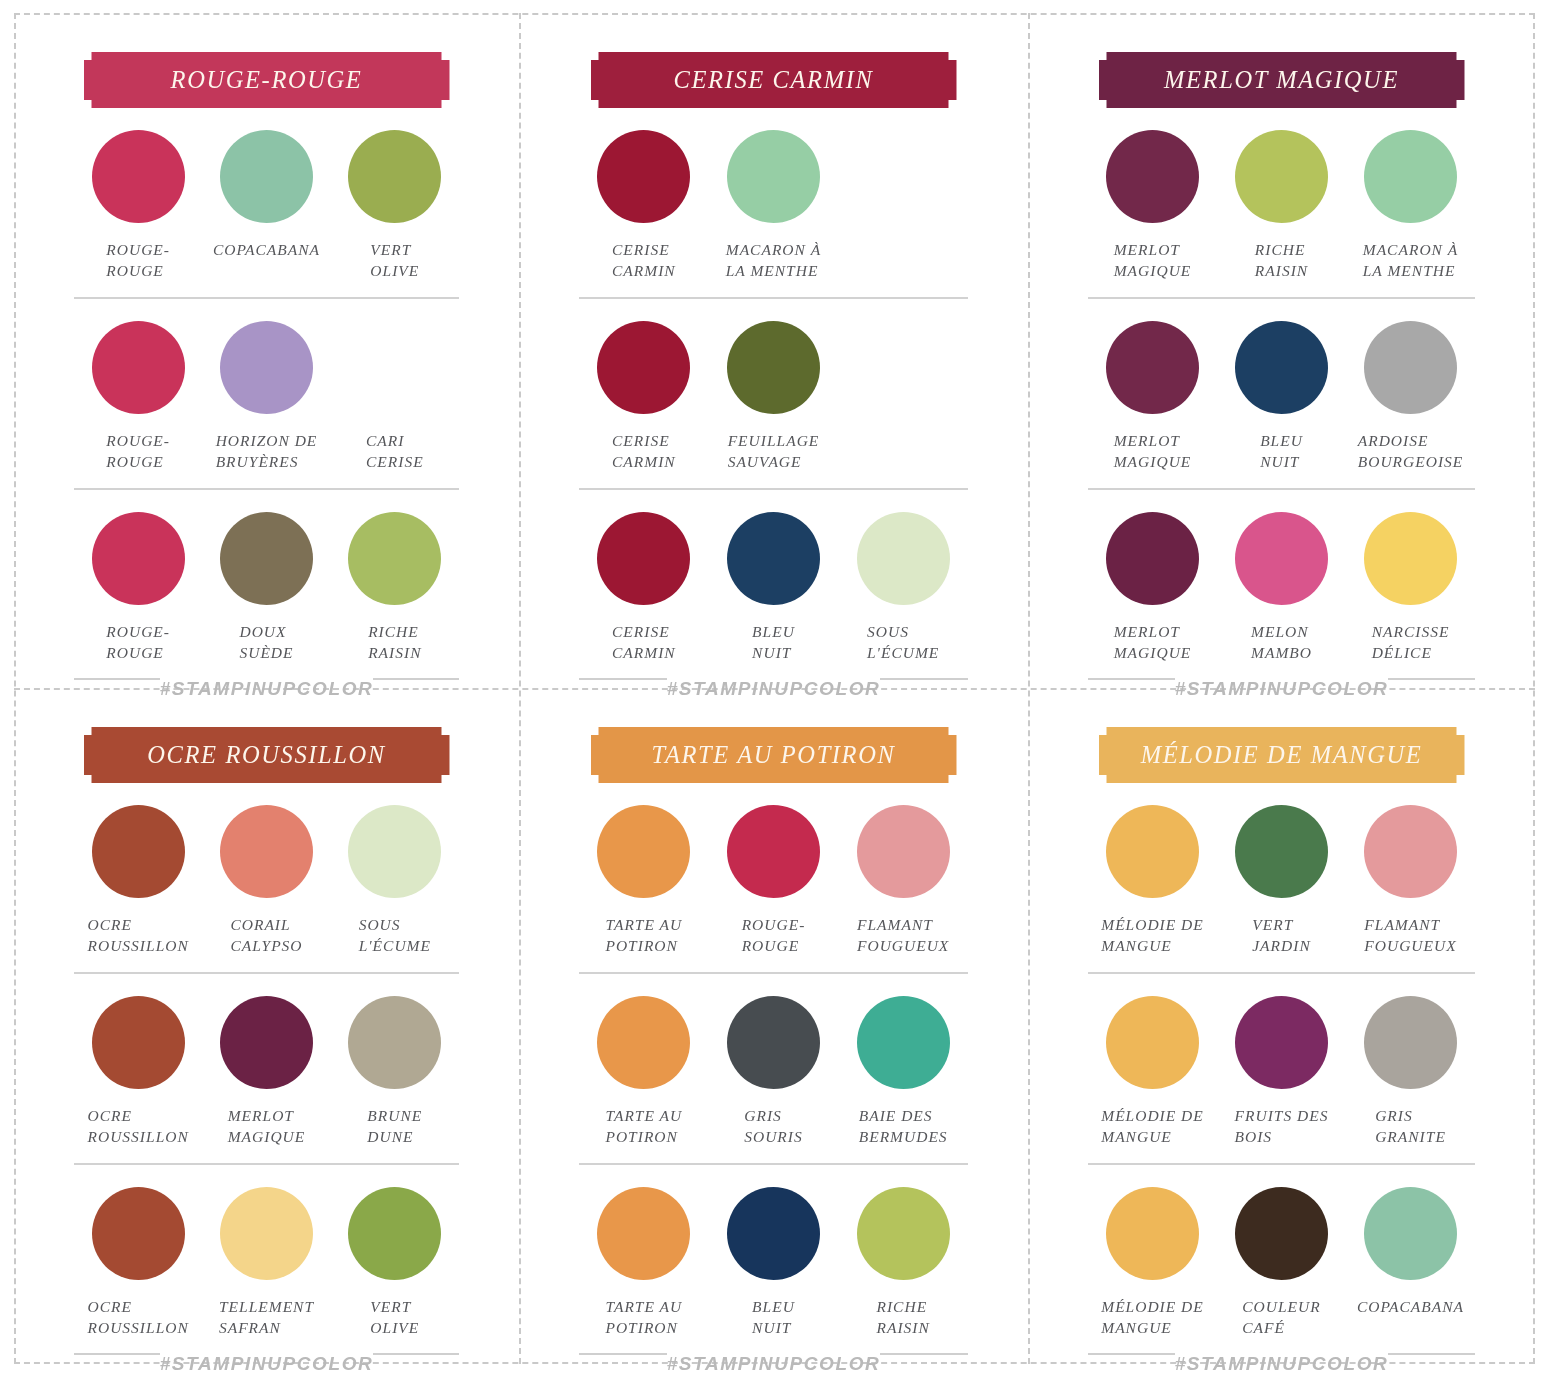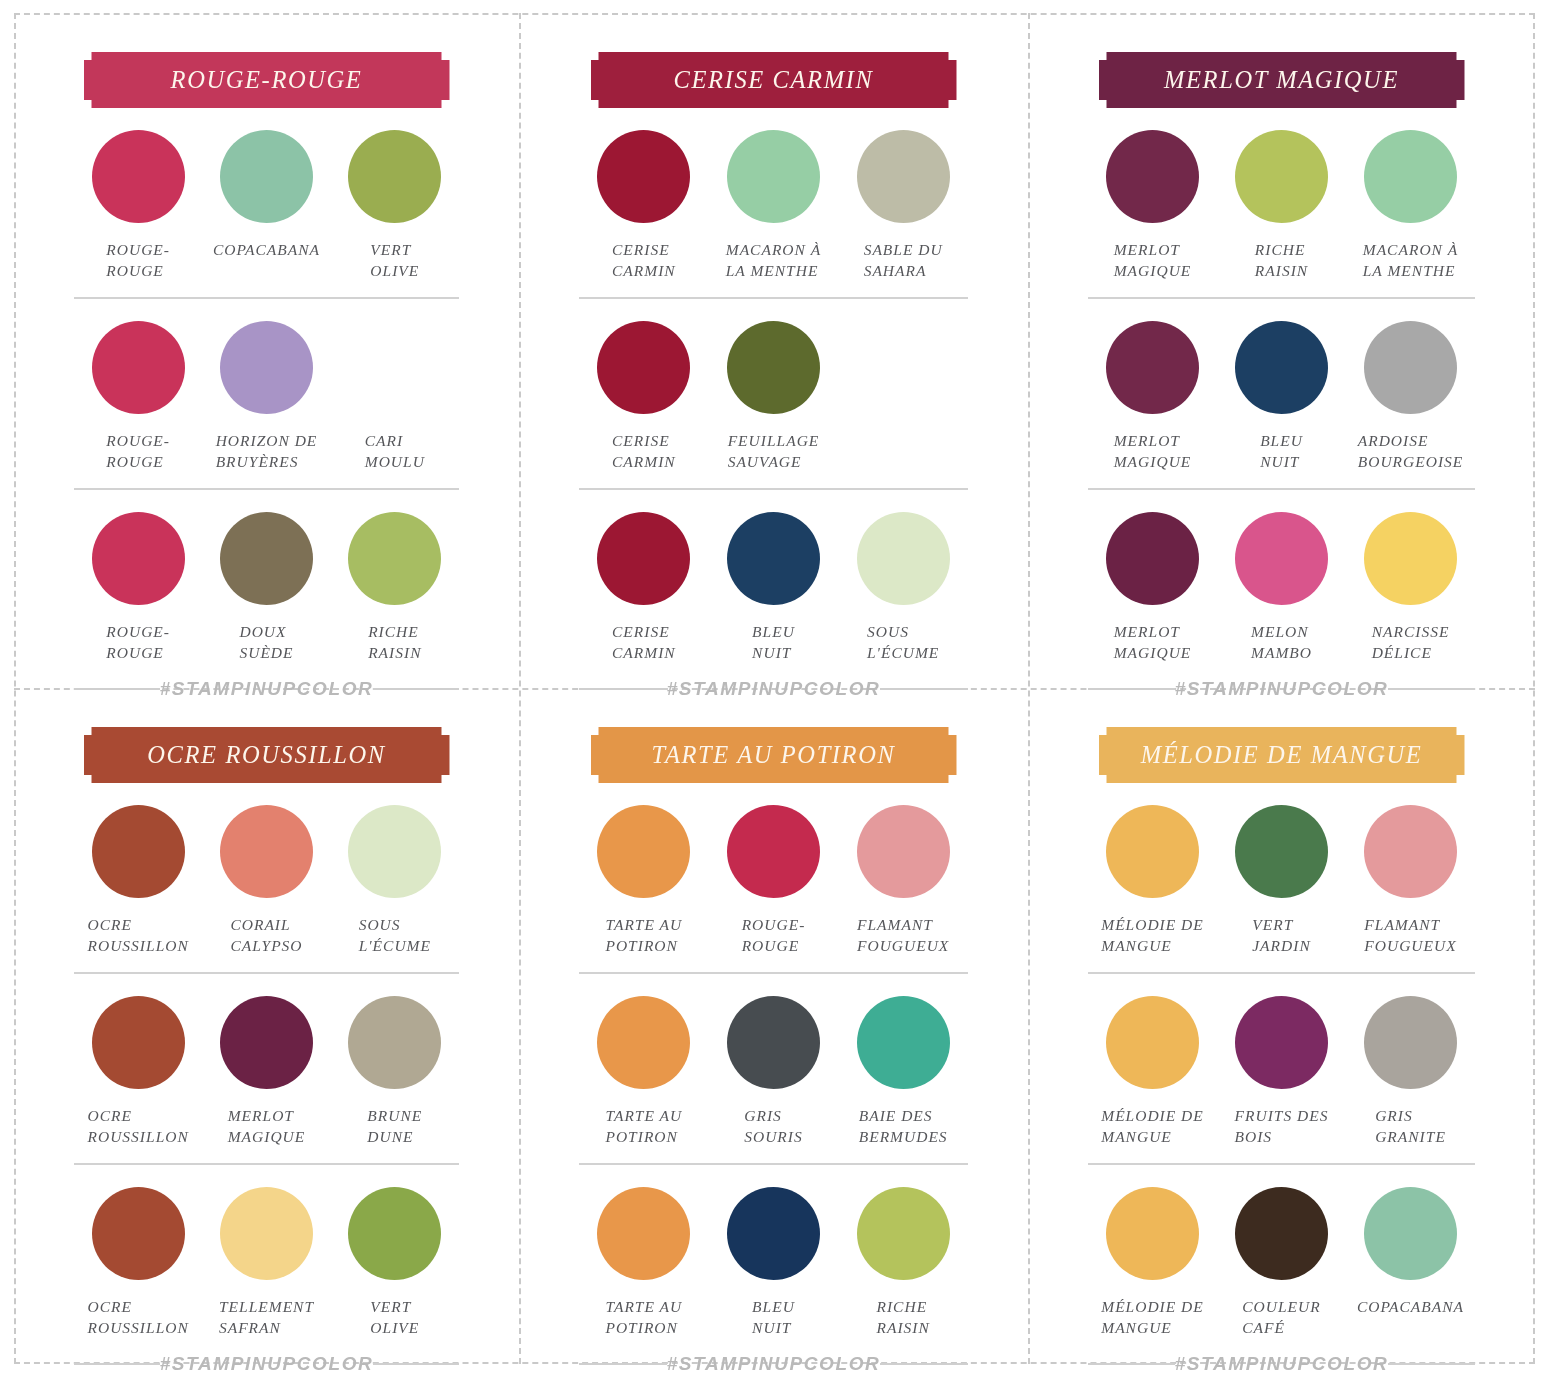--- a/index.html
+++ b/index.html
@@ -141,21 +141,21 @@
     letter-spacing: 1.0px;
     color: #55565a;
     font-family: "Liberation Serif", "DejaVu Serif", serif;
     white-space: pre-line;
   }
 
   
   .hashtag {
     width: 100%;
     display: flex;
-    align-items: center;
+    align-items: flex-start;
     justify-content: center;
     margin-top: auto;
     margin-bottom: 18px;
   }
   .hashtag .rule {
     flex: 1 1 auto;
     height: 2px;
     background: #cfcfcf;
     max-width: 100px;
   }
@@ -208,21 +208,21 @@
 ROUGE</div>
             </div>
             <div class="swatch">
               <div class="dot" style="background: rgb(168, 148, 198);"></div>
               <div class="swatch-name">HORIZON DE
 BRUYÈRES</div>
             </div>
             <div class="swatch">
               <div class="dot"></div>
               <div class="swatch-name">CARI
-MOULU</div>
+CERISE</div>
             </div>
           </div>
           <div class="swatch-row">
             <div class="swatch">
               <div class="dot" style="background: rgb(201, 51, 90);"></div>
               <div class="swatch-name">ROUGE-
 ROUGE</div>
             </div>
             <div class="swatch">
               <div class="dot" style="background: rgb(125, 112, 85);"></div>
@@ -253,25 +253,20 @@
             <div class="swatch">
               <div class="dot" style="background: rgb(156, 23, 51);"></div>
               <div class="swatch-name">CERISE
 CARMIN</div>
             </div>
             <div class="swatch">
               <div class="dot" style="background: rgb(150, 206, 165);"></div>
               <div class="swatch-name">MACARON À
 LA MENTHE</div>
             </div>
-            <div class="swatch">
-              <div class="dot" style="background: rgb(189, 188, 167);"></div>
-              <div class="swatch-name">SABLE DU
-SAHARA</div>
-            </div>
           </div>
           <div class="swatch-row">
             <div class="swatch">
               <div class="dot" style="background: rgb(156, 23, 51);"></div>
               <div class="swatch-name">CERISE
 CARMIN</div>
             </div>
             <div class="swatch">
               <div class="dot" style="background: rgb(93, 106, 45);"></div>
               <div class="swatch-name">FEUILLAGE

